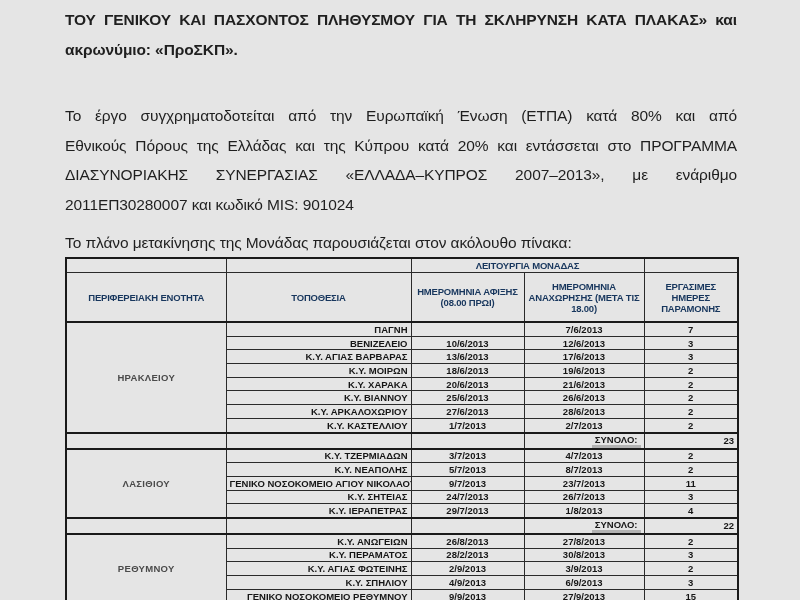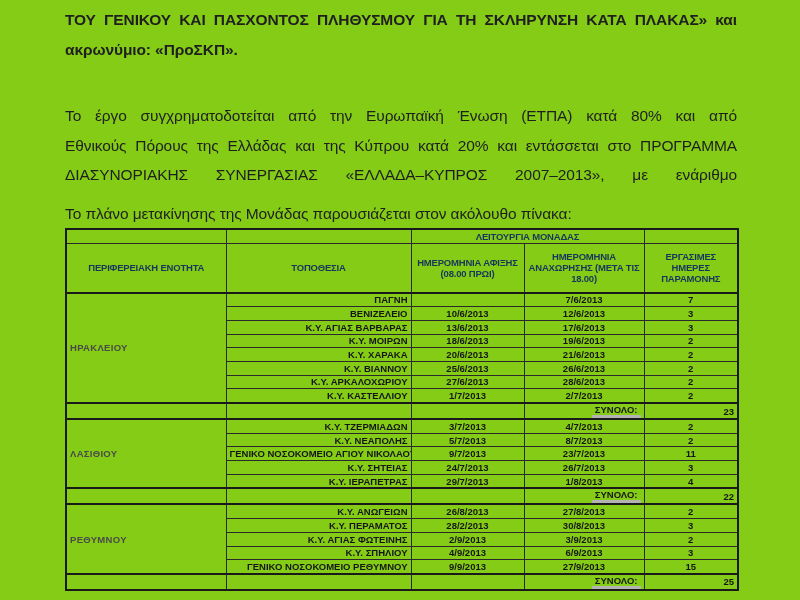--- a/index.html
+++ b/index.html
@@ -1,20 +1,20 @@
 <!DOCTYPE html>
 <html><head>
 <meta charset="utf-8">
 <style>
   html, body { margin: 0; padding: 0; }
   .page {
     position: relative;
     width: 800px;
     height: 600px;
-    background: #84cc16;
+    background: #e5e5e5;
     overflow: hidden;
     font-family: "Liberation Sans", sans-serif;
     color: #1f1f1f;
   }
   .content {
     position: absolute;
     left: 65px;
     top: 0;
     width: 672px;
   }
@@ -48,21 +48,21 @@
   .schedule thead {
     color: #17365d;
     font-weight: 700;
     text-align: center;
     vertical-align: middle;
     letter-spacing: -0.2px;
     padding-left: 8px;
   }
   .schedule tbody td { height: 12.7px; color: #161616; font-weight: 700; }
   .schedule td.region-cell {
-    text-align: left;
+    text-align: center;
     color: #4a4a4a;
     letter-spacing: 0.3px;
     vertical-align: middle;
   }
   .schedule td.loc-cell  { text-align: right; }
   .schedule td.date-cell { text-align: center; }
   .schedule td.days-cell { text-align: center; }
   .schedule tr.total-row td {
     border-top: 2px solid #1a1a1a;
     border-bottom: 2px solid #1a1a1a;
@@ -83,20 +83,21 @@
 
     <div class="doc-text heading-block">
       <div class="jline">ΤΟΥ ΓΕΝΙΚΟΥ ΚΑΙ ΠΑΣΧΟΝΤΟΣ ΠΛΗΘΥΣΜΟΥ ΓΙΑ ΤΗ ΣΚΛΗΡΥΝΣΗ ΚΑΤΑ ΠΛΑΚΑΣ» και</div>
       <div class="lline">ακρωνύμιο: «ΠροΣΚΠ».</div>
     </div>
 
     <div class="doc-text funding-block">
       <div class="jline">Το έργο συγχρηματοδοτείται  από την Ευρωπαϊκή Ένωση (ΕΤΠΑ) κατά 80% και από</div>
       <div class="jline">Εθνικούς Πόρους της Ελλάδας και της Κύπρου κατά 20% και εντάσσεται στο ΠΡΟΓΡΑΜΜΑ</div>
       <div class="jline">ΔΙΑΣΥΝΟΡΙΑΚΗΣ ΣΥΝΕΡΓΑΣΙΑΣ «ΕΛΛΑΔΑ–ΚΥΠΡΟΣ 2007–2013», με ενάριθμο</div>
+      <div class="lline">2011ΕΠ30280007 και κωδικό MIS: 901024</div>
     </div>
 
     <div class="doc-text intro-block lline">Το πλάνο μετακίνησης της Μονάδας παρουσιάζεται στον ακόλουθο πίνακα:</div>
 
     <table class="schedule">
       <colgroup>
         <col style="width:160px">
         <col style="width:185px">
         <col style="width:113px">
         <col style="width:120px">

